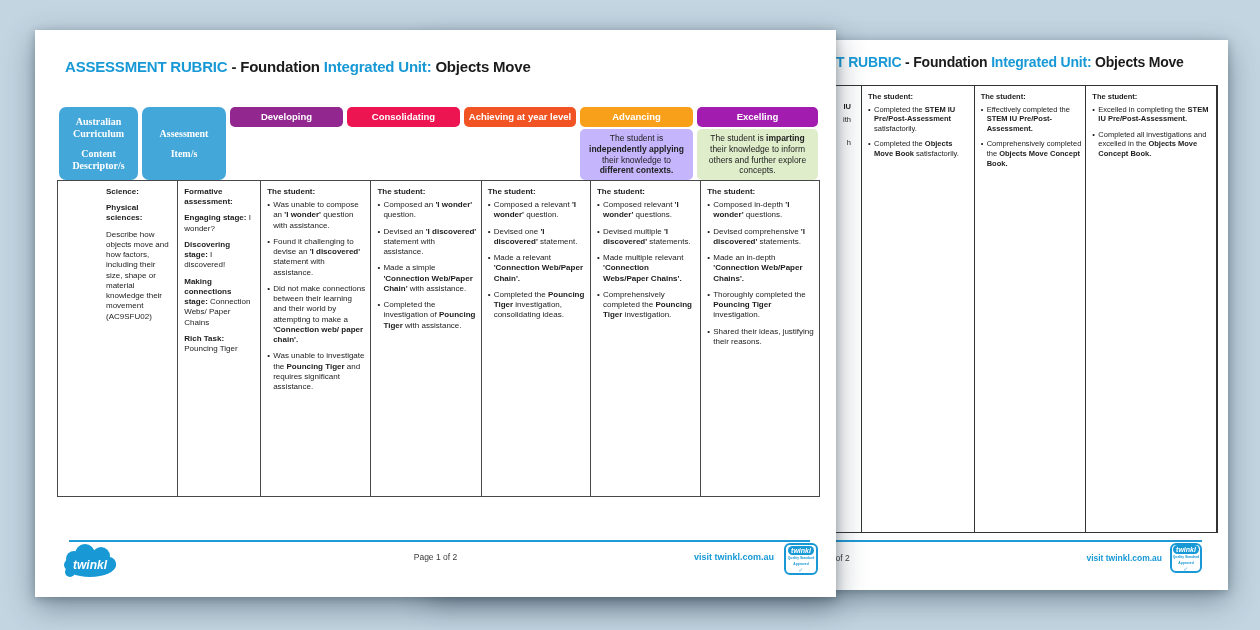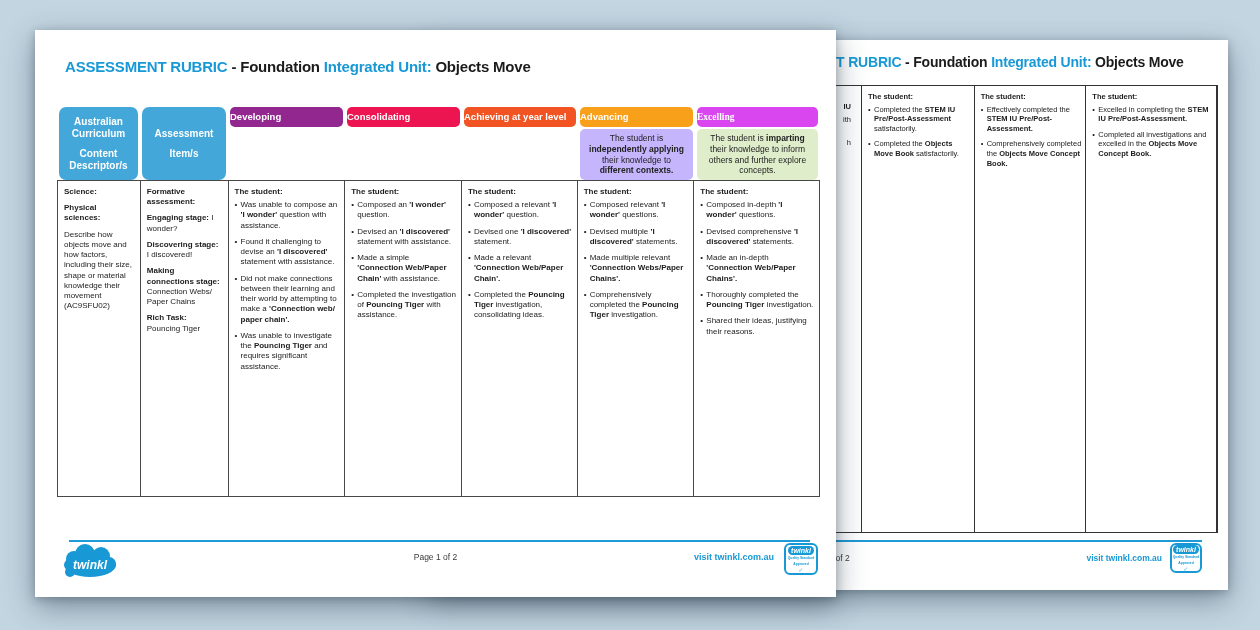--- a/index.html
+++ b/index.html
@@ -27,35 +27,35 @@
   
   .p1-table { position:absolute; left:22px; top:77px; width:763px; }
   .hdr-row, .body-row { display:flex; }
   .p1c0{width:83px}.p1c1{width:88px}.p1c2{width:117px}.p1c3{width:117px}
   .p1c4{width:116px}.p1c5{width:117px}.p1c6{width:125px}
 
   .hcell { height:73px; }
   .bluebox {
     margin:0 2px; height:73px; border-radius:7px; background:#44a7d9;
     color:#fff; font-weight:bold; font-size:10px; text-align:center;
-    display:flex; flex-direction:column; justify-content:center; padding:0 3px; line-height:1.2;
+    display:flex; flex-direction:column; justify-content:center; padding:0 3px; line-height:1.2;font-family:Liberation Serif, serif;
   }
   .bluebox .hline { margin:4px 0; }
   .levelbar {
     margin:0 2px; height:20px; border-radius:5px; color:#fff;
-    font-weight:bold; font-size:9.5px; line-height:20px;
+    font-weight:bold; font-size:9.5px; text-align:center; line-height:20px;
   }
   .leveldesc {
     margin:2px 2px 0; height:51px; border-radius:5px; font-size:8.5px; color:#222;
     display:flex; align-items:center; justify-content:center; text-align:center;
     padding:2px 4px; line-height:1.25;
   }
 
   .body-row { border:1px solid #474747; }
-  .page1 .body-row { height:317px; }
+  .page1 .body-row { height:317px;padding-left:42px; }
   .bcell { border-right:1px solid #474747; font-size:8px; color:#1c1c1c; line-height:1.28; overflow:hidden; }
   .bcell:last-child { border-right:none; }
   .lead { font-weight:bold; margin:6px 6px 3px; }
   .bullet { display:flex; margin:0 4px 6px 6px; }
   .bullet .mk { flex:0 0 6px; }
   .labelline { margin:6px 6px 4px; }
 
   
   .p2-table { position:absolute; left:60px; top:45px; width:730px; }
   .page2 .body-row { height:448px; border:1px solid #333; }
@@ -177,21 +177,21 @@
         <div class="hcell p1c4">
           <div class="levelbar" style="background: rgb(241, 84, 34);">Achieving at year level</div>
         </div>
         <div class="hcell p1c5">
           <div class="levelbar" style="background: rgb(249, 160, 27);">Advancing</div>
           <div class="leveldesc" style="background: #c4b5fd;">
             <div><span>The student is </span><b>independently applying</b><span> their knowledge to </span><b>different contexts.</b></div>
           </div>
         </div>
         <div class="hcell p1c6">
-          <div class="levelbar" style="background: #d946ef; font-family: Liberation Serif, serif;">Excelling</div>
+          <div class="levelbar" style="background: #a21caf;">Excelling</div>
           <div class="leveldesc" style="background: rgb(223, 237, 203);">
             <div><span>The student is </span><b>imparting</b><span> their knowledge to inform others and further explore concepts.</span></div>
           </div>
         </div>
       </div>
     <div class="body-row" id="p1-body">
         <div class="bcell p1c0">
           <div class="labelline"><b>Science:</b></div>
           <div class="labelline"><b>Physical sciences:</b></div>
           <div class="labelline"><span>Describe how objects move and how factors, including their size, shape or material knowledge their movement (AC9SFU02)</span></div>

